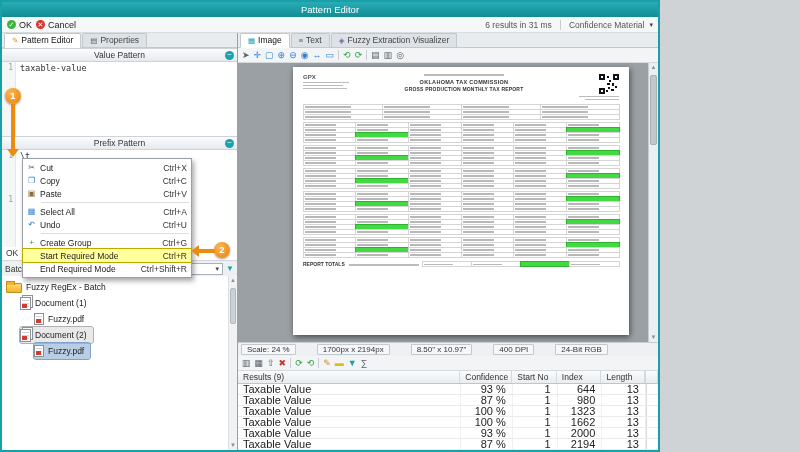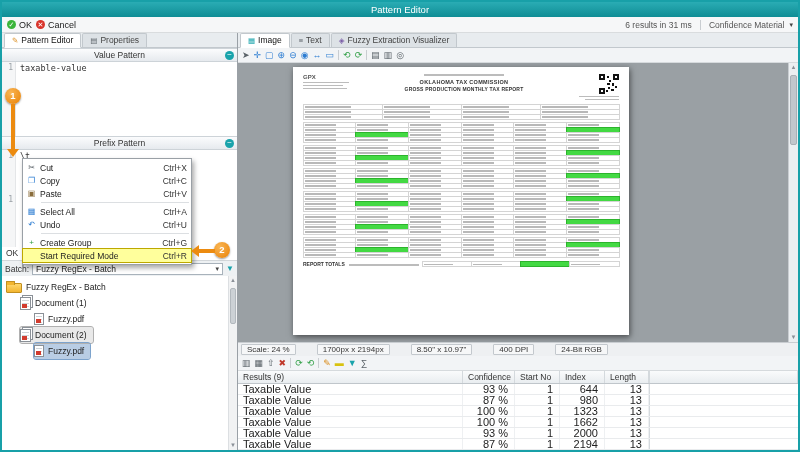--- a/index.html
+++ b/index.html
@@ -1,17 +1,17 @@
 <!DOCTYPE html>
 <html><head>
 <meta charset="utf-8">
 <style>
   *{box-sizing:border-box;margin:0;padding:0}
   html,body{background:#cfd3d6;font-family:"Liberation Sans",sans-serif}
-  .window{position:relative;width:800px;height:452px;border:2px solid #18a0a8;background:#4c1d95;overflow:hidden;font-size:9px;color:#222}
+  .window{position:relative;width:660px;height:452px;border:2px solid #18a0a8;background:#4c1d95;overflow:hidden;font-size:9px;color:#222}
   
   .titlebar{height:15px;background:linear-gradient(#2aacb4,#0f8d95);color:#fff;text-align:center;line-height:15px;font-size:9.5px}
   
   .cmdbar{height:16px;background:#f6f7f8;border-bottom:1px solid #d9dcde;display:flex;align-items:center;padding:0 5px;gap:4px}
   .cmd{display:flex;align-items:center;gap:3px;cursor:default}
   .badge-circle{display:inline-block;width:9px;height:9px;border-radius:50%;color:#fff;font-size:7px;line-height:9px;text-align:center}
   .bc-green{background:#3bb53b}.bc-red{background:#d9342b}
   .cmdbar .spacer{flex:1}
   .meta{color:#555;font-size:8.5px}
   .vsep{width:1px;height:10px;background:#c9cdd1;margin:0 4px}
@@ -949,20 +949,25 @@
       <div class="menu-item">
         <span class="mi-icon" style="color: rgb(46, 158, 68);">+</span>
         <span class="mi-label">Create Group</span>
         <span class="mi-short">Ctrl+G</span>
       </div>
       <div class="menu-item hl">
         <span class="mi-icon"></span>
         <span class="mi-label">Start Required Mode</span>
         <span class="mi-short">Ctrl+R</span>
       </div>
+      <div class="menu-item">
+        <span class="mi-icon"></span>
+        <span class="mi-label">End Required Mode</span>
+        <span class="mi-short">Ctrl+Shift+R</span>
+      </div>
     </div>
 
   <div class="callout-circle co1">1</div>
   <div class="arrow1-line"></div>
   <div class="arrow1-head"></div>
   <div class="callout-circle co2">2</div>
   <div class="arrow2-line"></div>
   <div class="arrow2-head"></div>
 
 </div>

